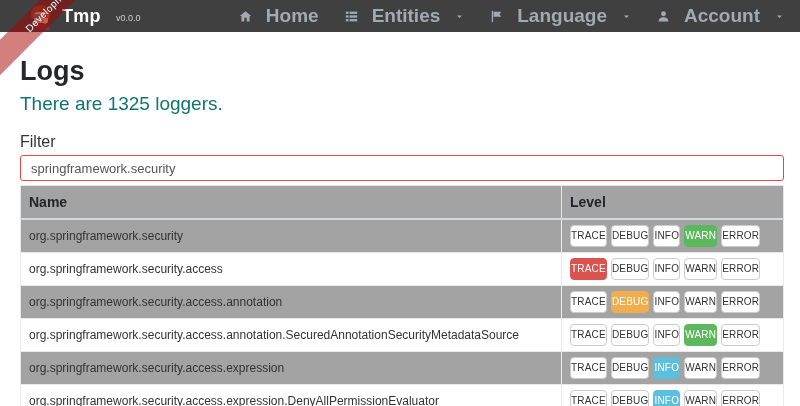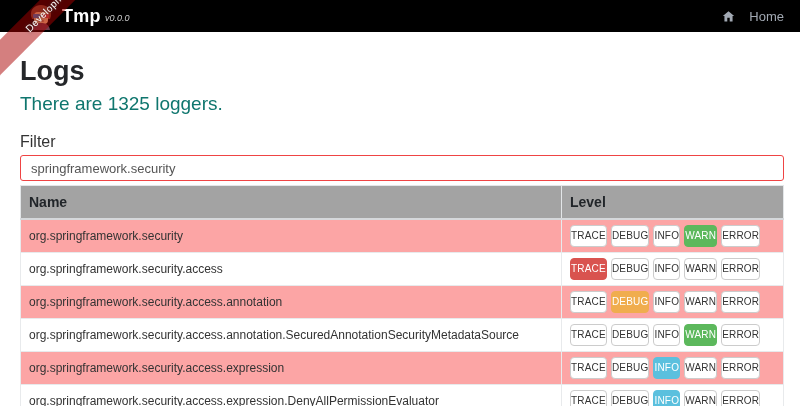--- a/index.html
+++ b/index.html
@@ -4,31 +4,31 @@
 <style>
   * { box-sizing: border-box; }
   html,body { margin:0; padding:0; }
   body {
     width:800px; height:406px; overflow:hidden; position:relative;
     font-family:"Liberation Sans", sans-serif; background:#fff;
   }
 
   
   .navbar {
-    height:32px; background:#000000; display:flex; align-items:center;
+    height:32px; background:#404040; display:flex; align-items:center;
     justify-content:space-between; padding:0 14px 0 28px; position:relative; z-index:5;
   }
   .brand { display:flex; align-items:center; cursor:pointer; }
   .brand-logo { width:26px; height:26px; margin-top:2px; }
   .brand-name { color:#fff; font-size:18px; font-weight:bold; margin-left:8px; letter-spacing:.3px; }
-  .brand-version { color:#ccc; font-size:9px; margin-left:4px; margin-top:4px;font-style:italic; }
+  .brand-version { color:#ccc; font-size:9px; margin-left:15px; margin-top:4px; }
   .nav-menu { display:flex; list-style:none; margin:0; padding:0; align-items:center; }
   .nav-item {
-    display:flex; align-items:center; gap:14px; color:#a2a9b3; font-size:13px;
-    font-weight:400; padding:0 13px; cursor:pointer; white-space:nowrap;
+    display:flex; align-items:center; gap:14px; color:#a2a9b3; font-size:19px;
+    font-weight:700; padding:0 13px; cursor:pointer; white-space:nowrap;
   }
   .nav-item:last-child { padding-right:2px; }
   .nav-item svg { width:13px; height:13px; flex:0 0 auto; }
   .caret { width:9px !important; height:9px !important; margin-left:1px; }
 
   
   .ribbon {
     position:absolute; top:-5px; left:-60px; width:220px; z-index:100;
     transform:rotate(-45deg); background:rgba(170,0,0,0.5); color:#fff;
     text-align:center; padding:7px 0; font-size:10px; letter-spacing:.5px;
@@ -46,21 +46,21 @@
   }
 
   
   table.logs { width:100%; border-collapse:collapse; margin-top:4px; font-size:12px; }
   table.logs th {
     text-align:left; font-size:14px; color:#212529; padding:8px;
     border:1px solid #e3e6e8; border-bottom:2px solid #d5d8db; background:#a3a3a3;
   }
   table.logs th.col-level { width:222px; }
   table.logs td { border:1px solid #e8eaec; padding:5px 8px; vertical-align:middle; }
-  table.logs tr.striped td { background:#fca5a5; }
+  table.logs tr.striped td { background:#a3a3a3; }
   td.name-cell { color:#333; }
   td.level-cell { white-space:nowrap; }
   .lvl {
     display:inline-block; border:1px solid #ccc; background:#fff; color:#333;
     font-family:"Liberation Sans", sans-serif; font-size:10px; font-weight:500;
     padding:5px 0; border-radius:4px; margin-right:4px; line-height:1;
     cursor:pointer; letter-spacing:.2px;
   }
   .lvl.active { color:#fff; }
 </style>
@@ -80,20 +80,60 @@
     </svg>
     <span class="brand-name">Tmp</span>
     <span class="brand-version">v0.0.0</span>
   </div>
   <ul class="nav-menu" id="nav-menu">
       <li class="nav-item">
         <svg class="" viewBox="0 0 16 16">
           <path d="M8 1.5 L15 7.5 H13 V14 H9.5 V9.5 H6.5 V14 H3 V7.5 H1 Z" fill="currentColor"></path>
         </svg>
         <span>Home</span>
+      </li>
+      <li class="nav-item">
+        <svg class="" viewBox="0 0 16 16">
+          <g fill="currentColor">
+            <rect x="1" y="2" width="3.4" height="2.8"></rect>
+            <rect x="5.6" y="2" width="9.4" height="2.8"></rect>
+            <rect x="1" y="6.6" width="3.4" height="2.8"></rect>
+            <rect x="5.6" y="6.6" width="9.4" height="2.8"></rect>
+            <rect x="1" y="11.2" width="3.4" height="2.8"></rect>
+            <rect x="5.6" y="11.2" width="9.4" height="2.8"></rect>
+          </g>
+        </svg>
+        <span>Entities</span>
+        <svg class="caret" viewBox="0 0 16 16">
+          <path d="M3.5 6 L8 10.5 L12.5 6 Z" fill="currentColor"></path>
+        </svg>
+      </li>
+      <li class="nav-item">
+        <svg class="" viewBox="0 0 16 16">
+          <g fill="currentColor">
+            <rect x="2.2" y="1" width="1.6" height="14"></rect>
+            <path d="M4.4 2 H14 L11.6 5.2 L14 8.4 H4.4 Z"></path>
+          </g>
+        </svg>
+        <span>Language</span>
+        <svg class="caret" viewBox="0 0 16 16">
+          <path d="M3.5 6 L8 10.5 L12.5 6 Z" fill="currentColor"></path>
+        </svg>
+      </li>
+      <li class="nav-item">
+        <svg class="" viewBox="0 0 16 16">
+          <g fill="currentColor">
+            <circle cx="8" cy="4.6" r="3"></circle>
+            <path d="M2 14 C2 10.4 5 9 8 9 C11 9 14 10.4 14 14 Z"></path>
+          </g>
+        </svg>
+        <span>Account</span>
+        <svg class="caret" viewBox="0 0 16 16">
+          <path d="M3.5 6 L8 10.5 L12.5 6 Z" fill="currentColor"></path>
+        </svg>
       </li>
     </ul>
 </nav>
 
 <div class="ribbon">
   <span>Development</span>
 </div>
 
 <main class="main">
   <h2 class="page-title">Logs</h2>

